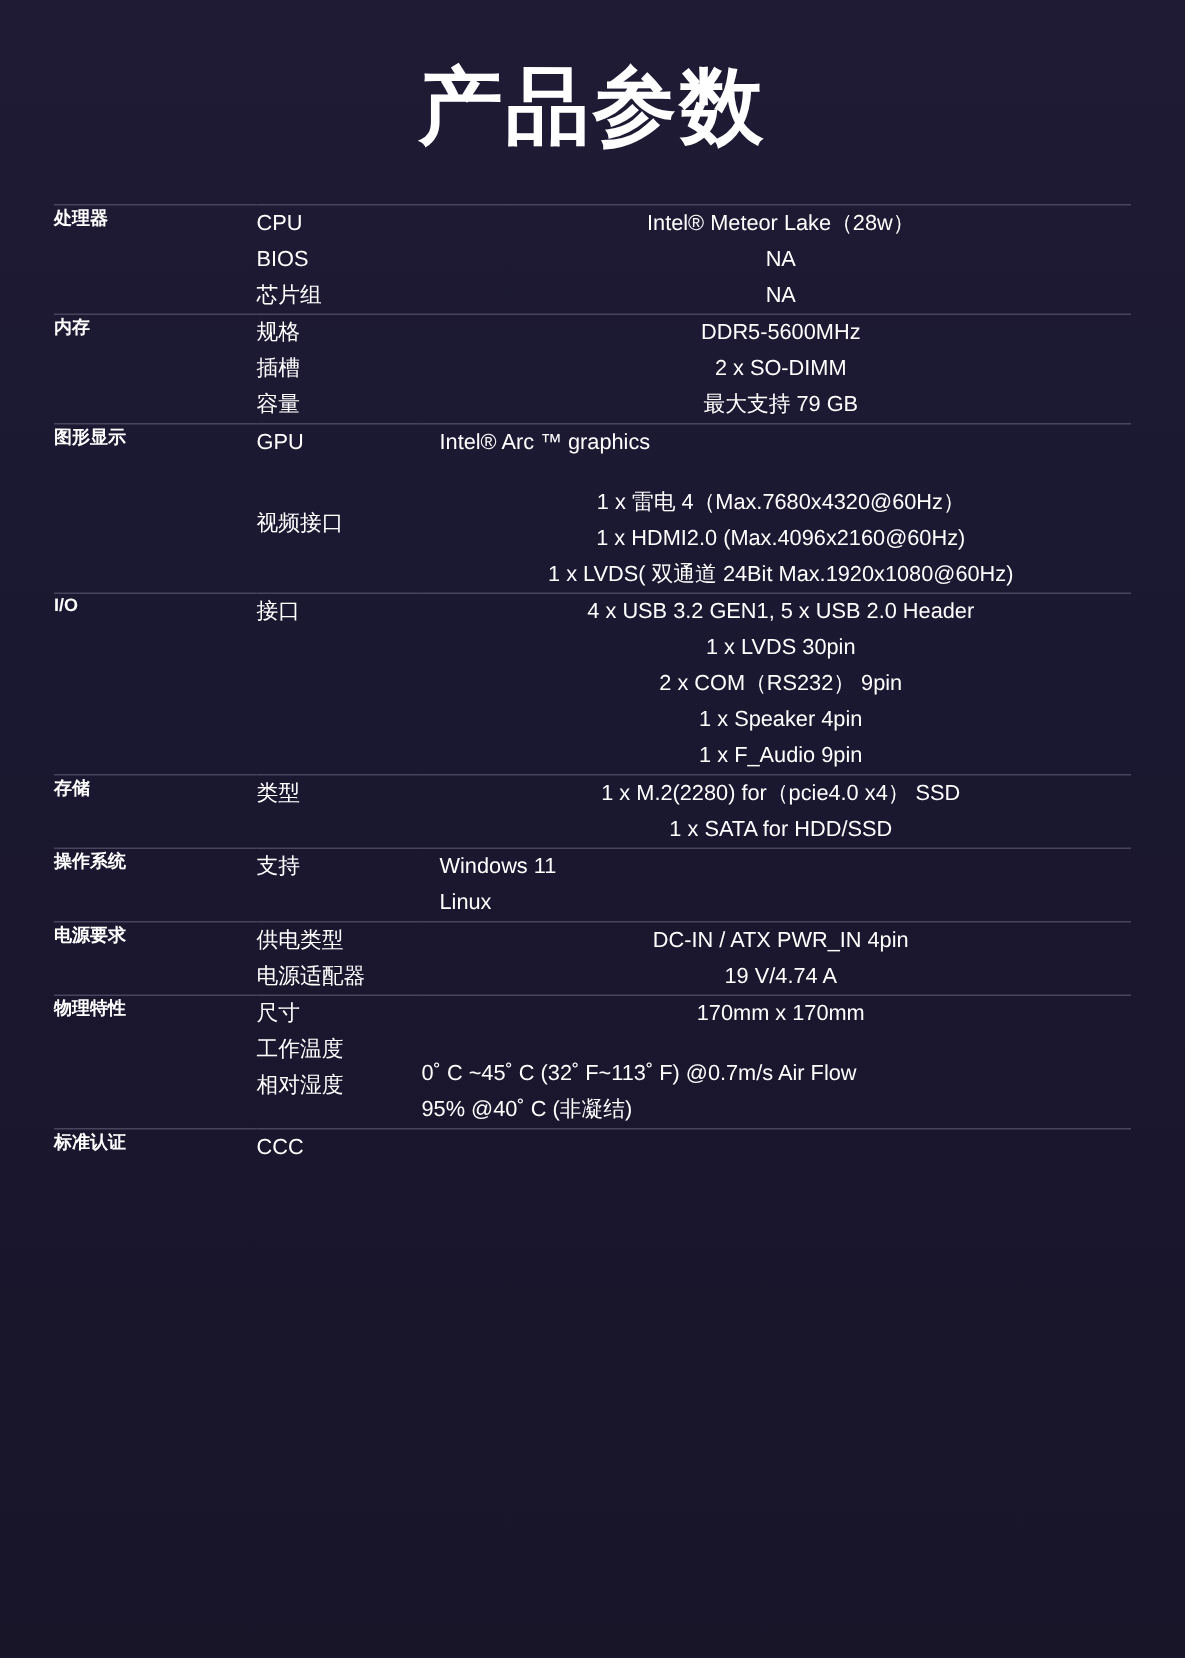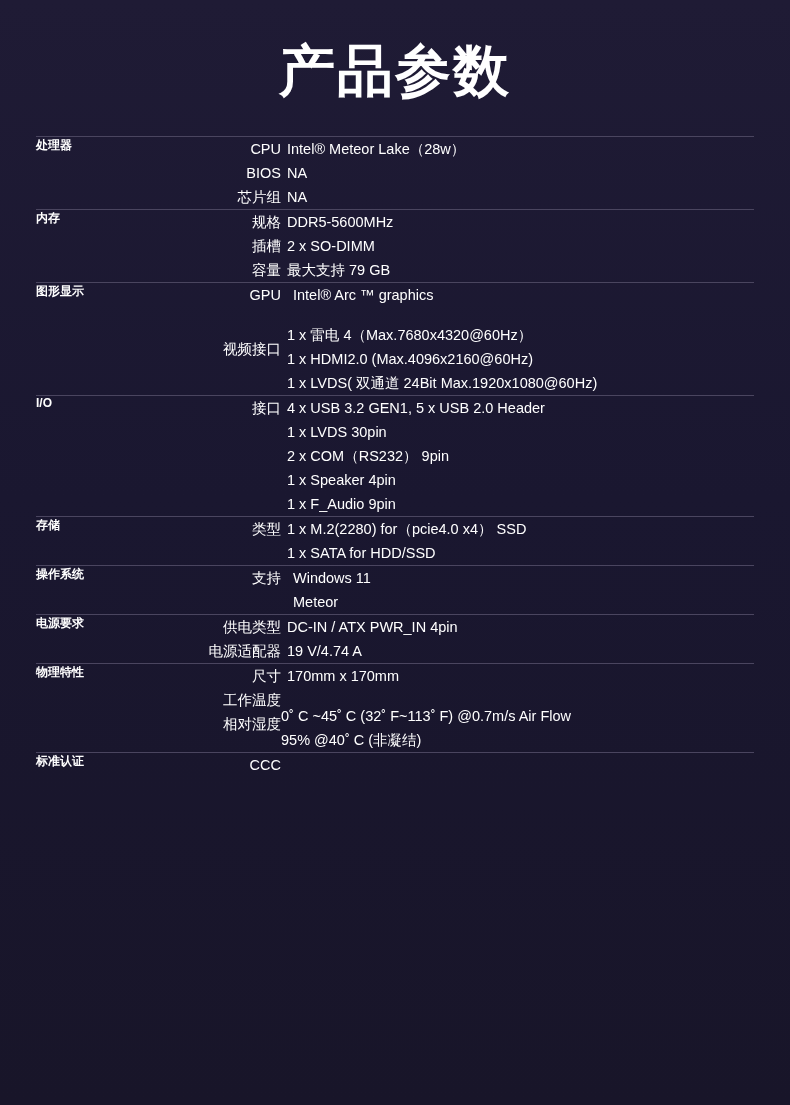--- a/index.html
+++ b/index.html
@@ -70,29 +70,29 @@
   }
   .line {
     line-height: 24px;
     white-space: nowrap;
   }
   .line.sp {
     margin-top: 16px;
   }
   .sub .line {
     line-height: 24px;
-    text-align: right;
   }
   .sub .line.gap2 {
   }
   .sub .line.gap3 {
     margin-top: 30px;
   }
   .val .indent {
     padding-left: 6px;
+    text-align: center;
   }
   .val .indent2 {
     padding-left: 12px;
   }
 </style>
 </head>
 <body>
 
 <div class="page">
 
@@ -169,21 +169,21 @@
         </td>
       </tr>
 
       <tr class="section">
         <td class="cat top">操作系统</td>
         <td class="sub">
           <div class="line">支持</div>
         </td>
         <td class="val">
           <div class="line indent2">Windows 11</div>
-          <div class="line indent2">Meteor</div>
+          <div class="line indent2">Linux</div>
         </td>
       </tr>
 
       <tr class="section">
         <td class="cat top">电源要求</td>
         <td class="sub">
           <div class="line">供电类型</div>
           <div class="line">电源适配器</div>
         </td>
         <td class="val">

